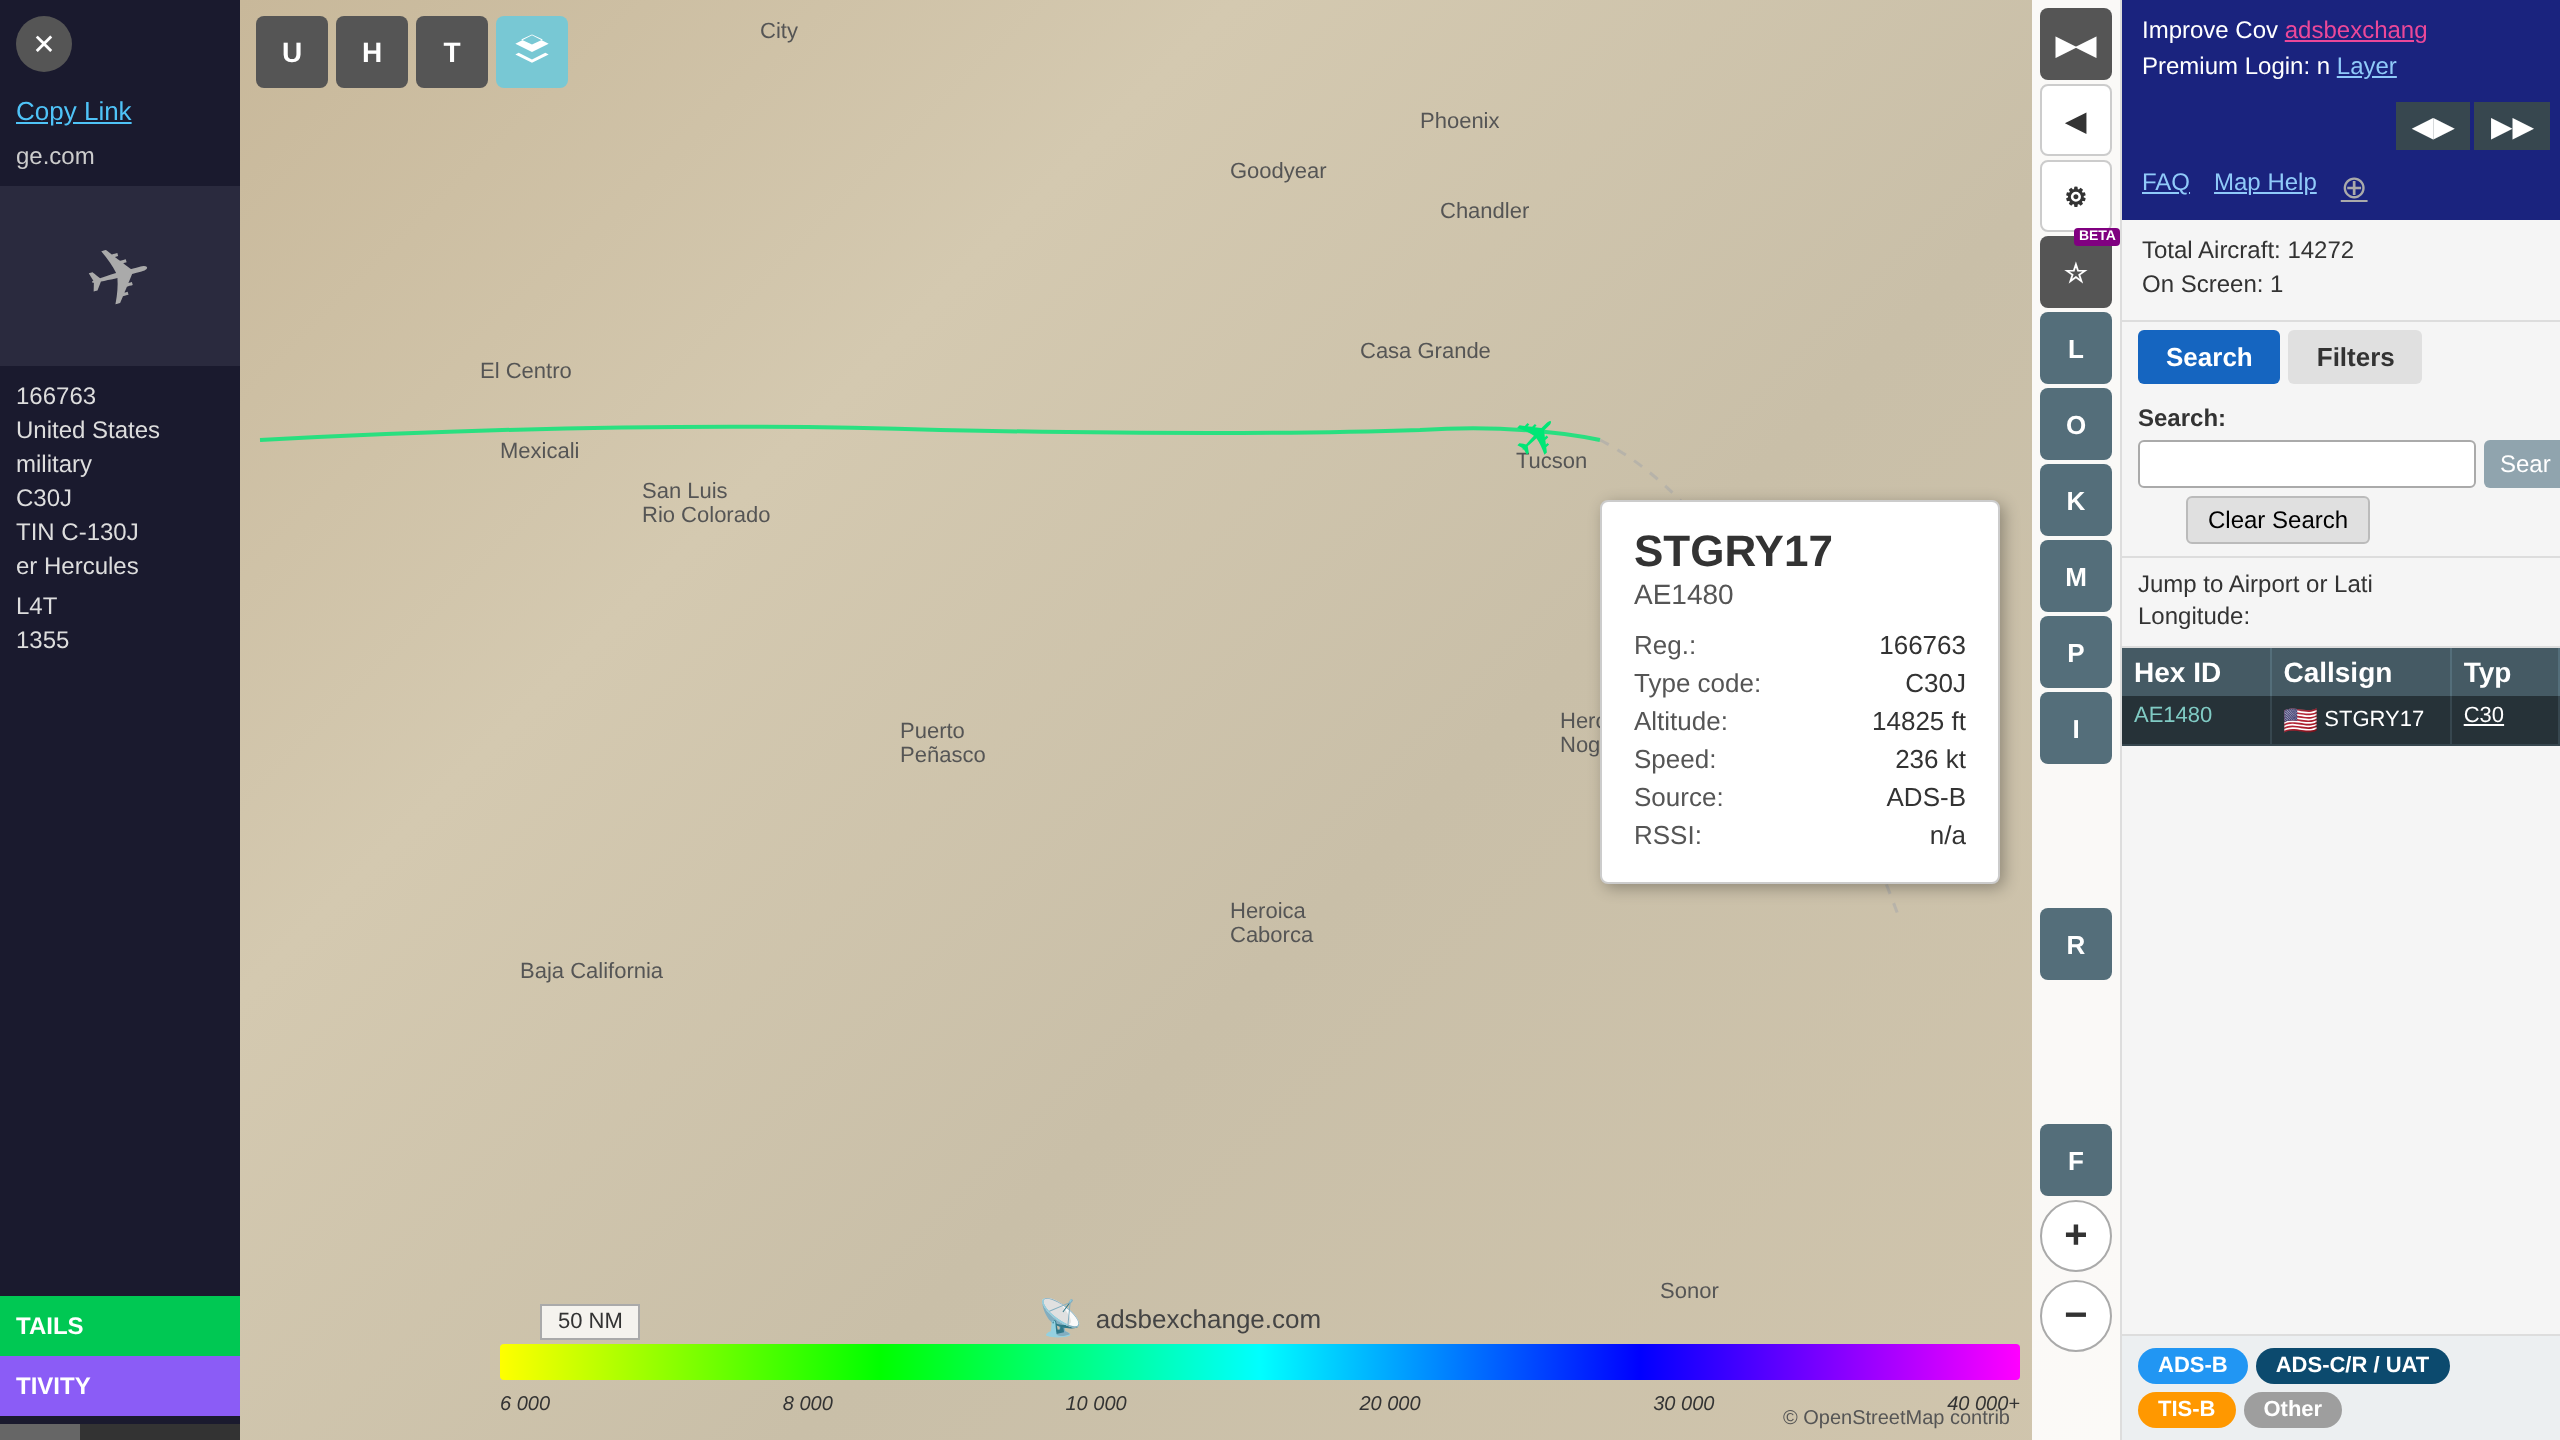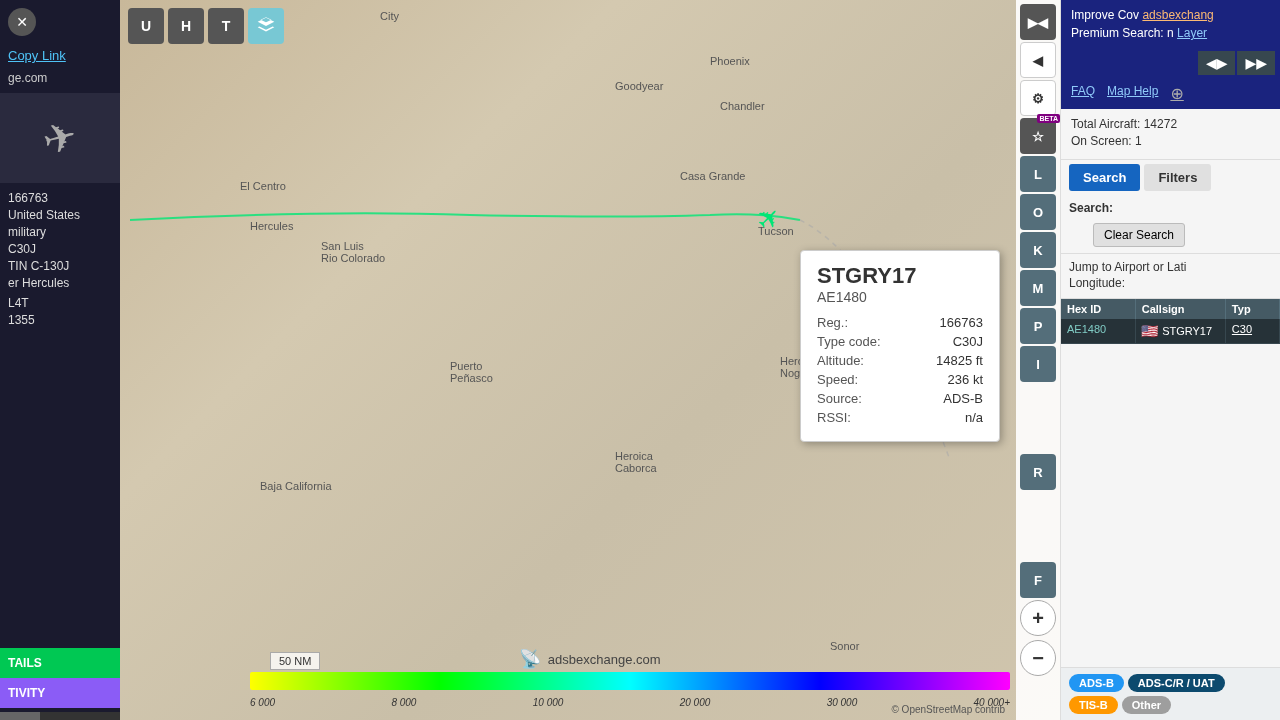--- a/index.html
+++ b/index.html
@@ -418,21 +418,21 @@
     }
     
     .aircraft-table {
       flex: 1;
       overflow: auto;
     }
     .table-header-row {
       display: flex;
       background: #455a64;
       color: white;
-      font-size: 11px;
+      font-size: 14px;
       font-weight: bold;
     }
     .th-cell {
       padding: 4px 6px;
       border-right: 1px solid #546e7a;
     }
     .th-hex { flex: 1.2; }
     .th-callsign { flex: 1.5; }
     .th-type { flex: 0.8; }
     .table-data-row {
@@ -531,21 +531,21 @@
       <path d="M 680,220 Q 720,240 760,300 Q 800,380 830,460" stroke="#aaa" stroke-width="1.5" fill="none" stroke-dasharray="5,5" opacity="0.6"></path>
     </svg>
 
     <div id="city-labels">
         <div class="city-label" style="left: 590px; top: 55px; white-space: pre;">Phoenix</div>
         <div class="city-label" style="left: 495px; top: 80px; white-space: pre;">Goodyear</div>
         <div class="city-label" style="left: 600px; top: 100px; white-space: pre;">Chandler</div>
         <div class="city-label" style="left: 560px; top: 170px; white-space: pre;">Casa Grande</div>
         <div class="city-label" style="left: 638px; top: 225px; white-space: pre;">Tucson</div>
         <div class="city-label" style="left: 120px; top: 180px; white-space: pre;">El Centro</div>
-        <div class="city-label" style="left: 130px; top: 220px; white-space: pre;">Hercules</div>
+        <div class="city-label" style="left: 130px; top: 220px; white-space: pre;">Mexicali</div>
         <div class="city-label" style="left: 201px; top: 240px; white-space: pre;">San Luis
 Rio Colorado</div>
         <div class="city-label" style="left: 330px; top: 360px; white-space: pre;">Puerto
 Peñasco</div>
         <div class="city-label" style="left: 660px; top: 355px; white-space: pre;">Heroica
 Nogales</div>
         <div class="city-label" style="left: 495px; top: 450px; white-space: pre;">Heroica
 Caborca</div>
         <div class="city-label" style="left: 140px; top: 480px; white-space: pre;">Baja California</div>
         <div class="city-label" style="left: 710px; top: 640px; white-space: pre;">Sonor</div>
@@ -638,24 +638,24 @@
 
     <div class="copyright">© OpenStreetMap contrib</div>
   </div>
 </div>
 
 <div id="right-panel">
 
   <div class="right-header">
     <div>
       <span>Improve Cov</span>
-      <span style="color:#fdba74; text-decoration:underline; cursor:pointer;">adsbexchang</span>
+      <span style="color:#ec4899; text-decoration:underline; cursor:pointer;">adsbexchang</span>
     </div>
     <div style="margin-top:4px;">
-      <span>Premium Search: n</span>
+      <span>Premium Login: n</span>
       <span style="color:#90caf9; text-decoration:underline; cursor:pointer;">Layer</span>
     </div>
   </div>
 
   <div class="right-nav-arrows">
     <button class="nav-arrow">◀▶</button>
     <button class="nav-arrow">▶▶</button>
   </div>
 
   <div class="right-links">
@@ -669,20 +669,24 @@
     <div>On Screen: 1</div>
   </div>
 
   <div class="search-filter-btns">
     <button class="s-btn search">Search</button>
     <button class="s-btn filters">Filters</button>
   </div>
 
   <div class="search-section">
     <label>Search:</label>
+    <div class="search-input-row">
+      <input type="text" class="search-input" placeholder="" style="">
+      <button class="search-go-btn">Sear</button>
+    </div>
     <button class="clear-search-btn">Clear Search</button>
   </div>
 
   <div class="jump-section">
     <label>Jump to Airport or Lati</label>
     <label>Longitude:</label>
   </div>
 
   <div class="aircraft-table">
     <div class="table-header-row">

